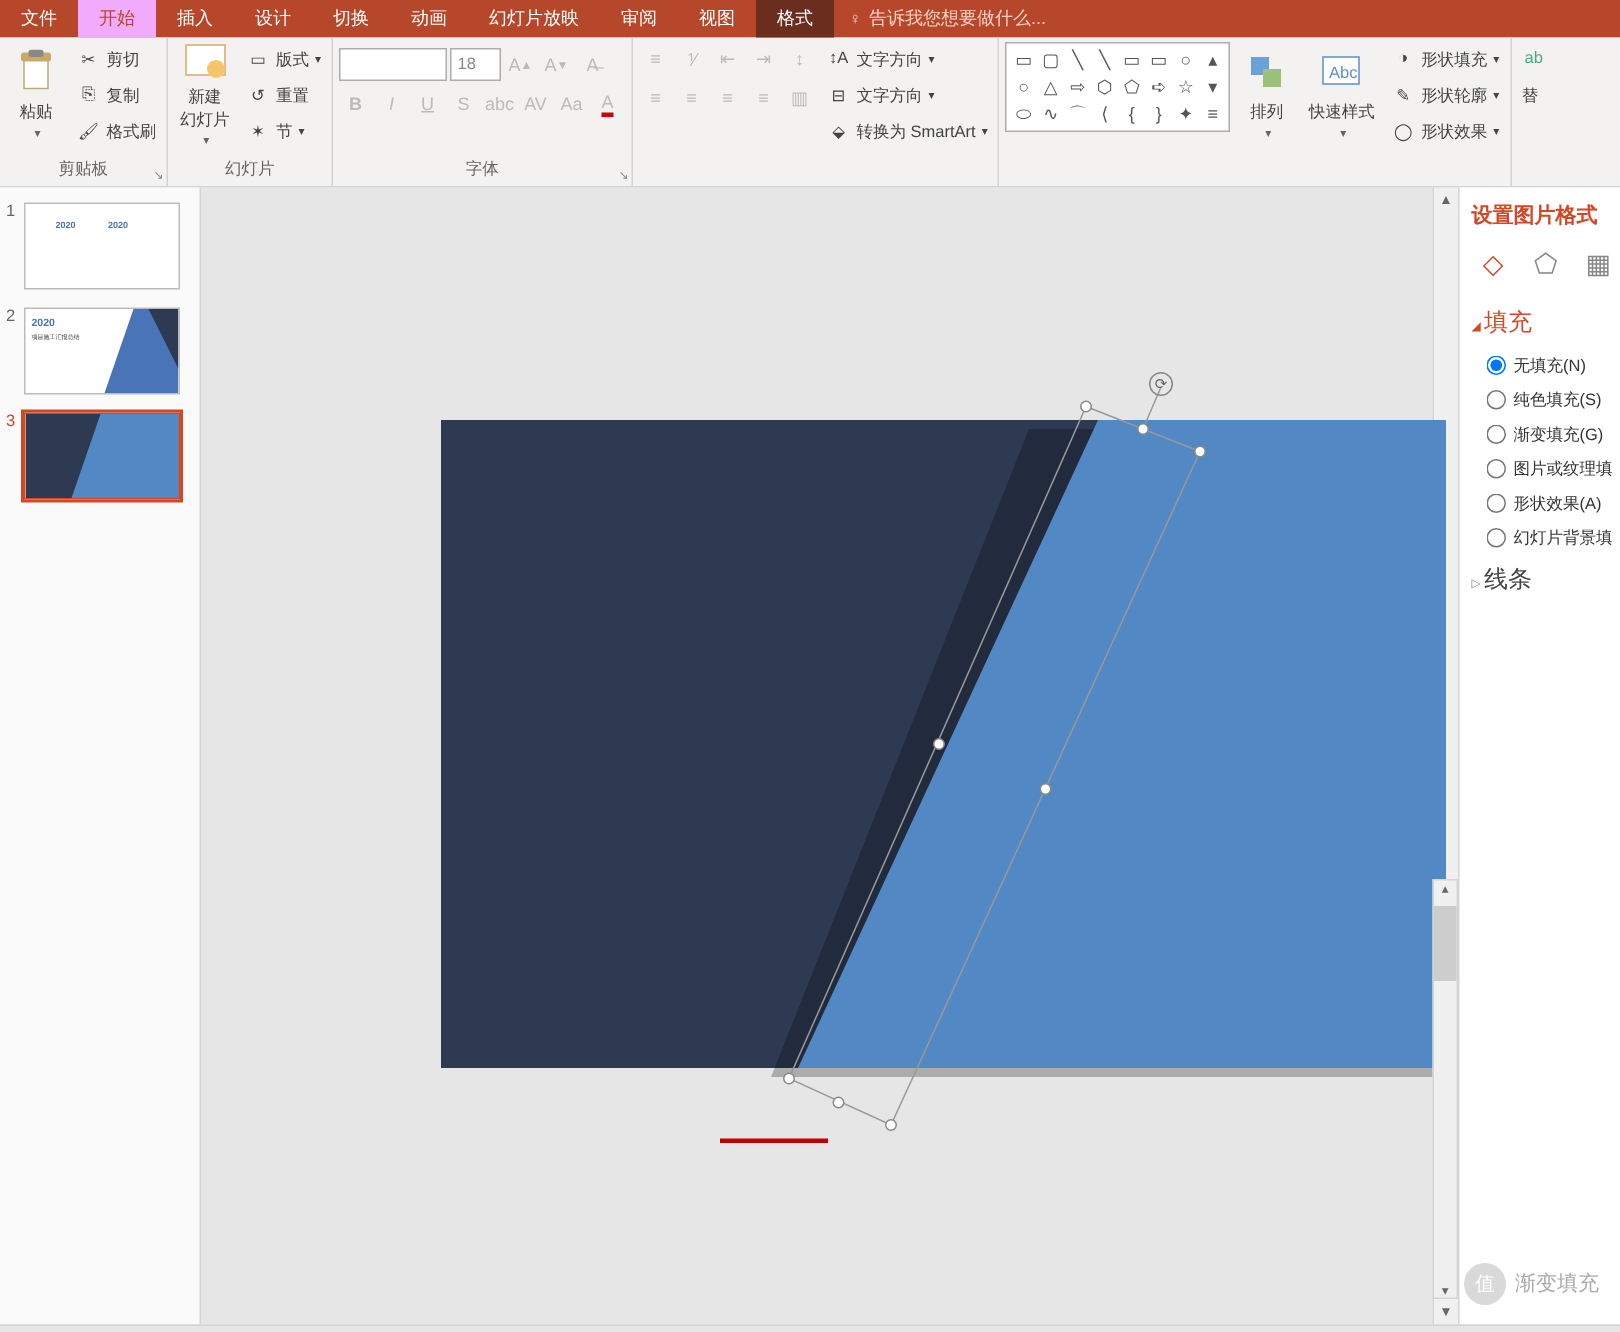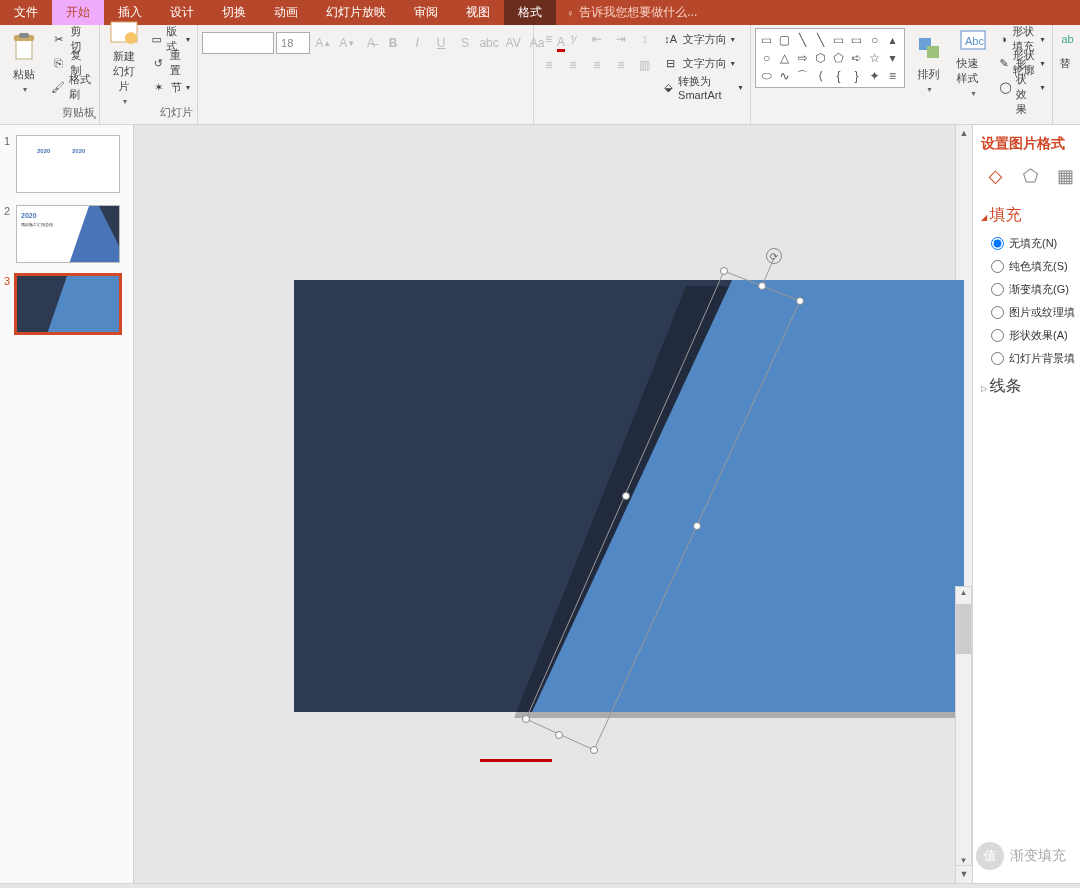--- a/index.html
+++ b/index.html
@@ -9,21 +9,21 @@
 .tabs { display: flex; background: #b7472a; height: 25px; align-items: stretch; }
 .tab { padding: 0 14px; color: #fff; font-size: 12px; display: flex; align-items: center; cursor: pointer; }
 .tab.active { background: #f0abfc; color: #b7472a; }
 .tab.format { background: #6b2d1d; }
 .tell-me { color: #f8d2c7; font-size: 12px; display: flex; align-items: center; margin-left: 10px; }
 .tell-me::before { content: "♀"; margin-right: 5px; font-size: 11px; }
 
 
 .ribbon { background: #f3f2f1; height: 100px; border-bottom: 1px solid #d4d4d4; display: flex; }
 .group { border-right: 1px solid #d4d4d4; display: flex; flex-direction: column; justify-content: space-between; padding: 3px 4px 0 4px; }
-.group-label { text-align: right; font-size: 11px; color: #666; padding: 2px 0 4px; position: relative; }
+.group-label { text-align: center; font-size: 11px; color: #666; padding: 2px 0 4px; position: relative; }
 .group-label.arrow::after { content: "↘"; position: absolute; right: -2px; bottom: 3px; font-size: 8px; color: #888; }
 .group-content { display: flex; align-items: flex-start; gap: 4px; flex: 1; }
 
 .big-btn { display: flex; flex-direction: column; align-items: center; justify-content: center; padding: 2px 4px; cursor: pointer; font-size: 11px; color: #444; min-width: 40px; height: 70px; }
 .big-btn .icon-box { width: 32px; height: 32px; display: flex; align-items: center; justify-content: center; margin-bottom: 3px; }
 .big-btn .caret::after { content: "▾"; font-size: 8px; margin-left: 2px; color: #666; }
 
 .small-stack { display: flex; flex-direction: column; gap: 2px; }
 .small-btn { display: flex; align-items: center; font-size: 11px; color: #444; cursor: pointer; padding: 1px 3px; height: 22px; gap: 4px; }
 .small-btn .si { width: 16px; height: 16px; display: inline-flex; align-items: center; justify-content: center; }
@@ -160,21 +160,21 @@
             <span class="si">✶</span>
             <span>节</span>
             <span style="font-size:8px">▾</span>
           </div>
       </div>
     </div>
     <div class="group-label">幻灯片</div>
   </div>
 
   <div class="group" style="min-width:200px">
-    <div style="display:flex;flex-direction:row;padding-top:4px">
+    <div style="display:flex;flex-direction:column;padding-top:4px">
       <div class="font-row">
         <div class="font-box font-name"></div>
         <div class="font-box font-size">18</div>
         <span class="icon-btn disabled">A<sup>▲</sup></span>
         <span class="icon-btn disabled">A<sup>▼</sup></span>
         <span class="icon-btn disabled">A̶</span>
       </div>
       <div class="font-row">
         <span class="icon-btn disabled">
             <b>B</b>
@@ -187,20 +187,21 @@
           </span>
         <span class="icon-btn disabled">S</span>
         <span class="icon-btn disabled">abc</span>
         <span class="icon-btn disabled">AV</span>
         <span class="icon-btn disabled">Aa</span>
         <span class="icon-btn disabled">
             <span style="border-bottom:3px solid #c00">A</span>
           </span>
       </div>
     </div>
+    <div class="group-label arrow">字体</div>
   </div>
 
   <div class="group" style="min-width:185px">
     <div class="group-content">
       <div class="para-grid">
         <div class="para-row">
           <span class="icon-btn disabled">≡</span>
           <span class="icon-btn disabled">⅟</span>
           <span class="icon-btn disabled">⇤</span>
           <span class="icon-btn disabled">⇥</span>

